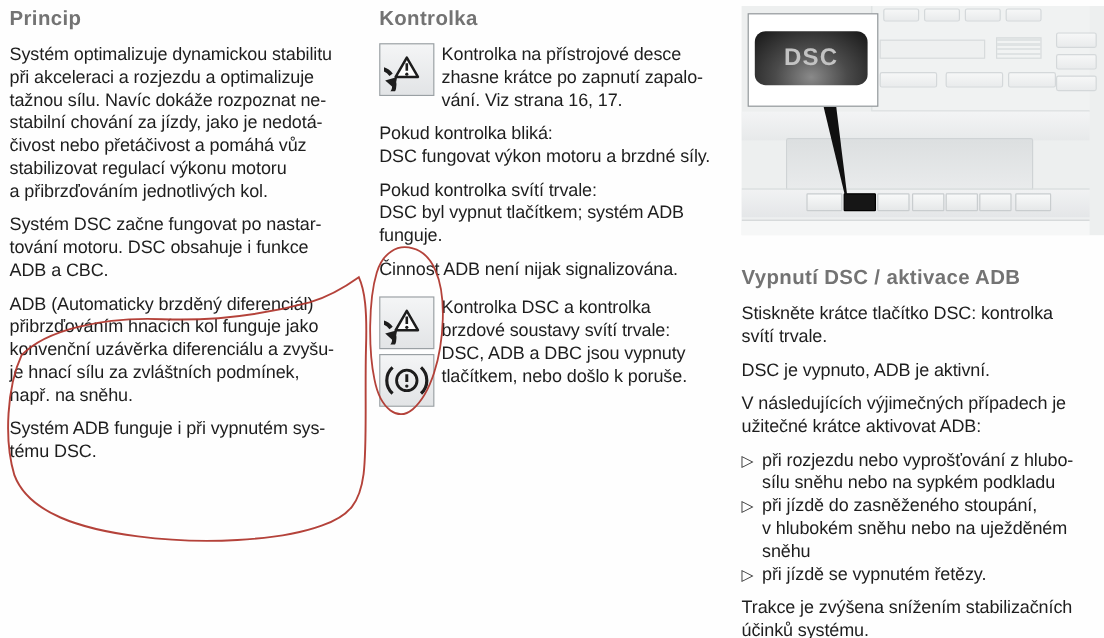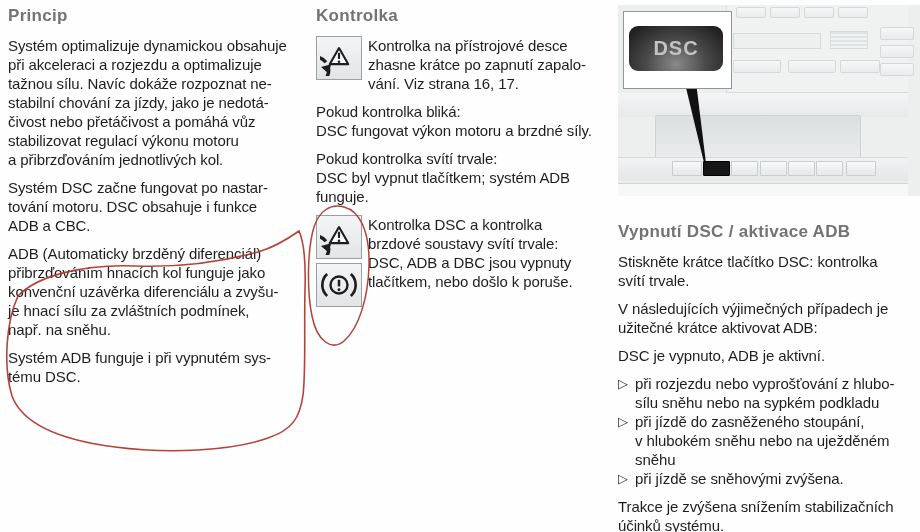--- a/index.html
+++ b/index.html
@@ -71,21 +71,21 @@
   
   .annot{position:absolute; inset:0; z-index:6; pointer-events:none;}
 </style>
 </head>
 <body>
 
 <div class="page">
 
   <div class="col col-left">
     <h2 class="sect">Princip</h2>
-    <p class="body">Systém optimalizuje dynamickou obsahuje
+    <p class="body">Systém optimalizuje dynamickou stabilitu
 při akceleraci a rozjezdu a optimalizuje
 tažnou sílu. Navíc dokáže rozpoznat ne-
 stabilní chování za jízdy, jako je nedotá-
 čivost nebo přetáčivost a pomáhá vůz
 stabilizovat regulací výkonu motoru
 a přibrzďováním jednotlivých kol.</p>
     <p class="body">Systém DSC začne fungovat po nastar-
 tování motoru. DSC obsahuje i funkce
 ADB a CBC.</p>
     <p class="body">ADB (Automaticky brzděný diferenciál)
@@ -113,20 +113,21 @@
       <p class="body" style="margin-bottom:0">Kontrolka na přístrojové desce
 zhasne krátce po zapnutí zapalo-
 vání. Viz strana 16, 17.</p>
     </div>
 
     <p class="body">Pokud kontrolka bliká:
 DSC fungovat výkon motoru a brzdné síly.</p>
     <p class="body">Pokud kontrolka svítí trvale:
 DSC byl vypnut tlačítkem; systém ADB
 funguje.</p>
+    <p class="body" style="margin-bottom:13px">Činnost ADB není nijak signalizována.</p>
 
     <div class="icon-row">
       <span class="lamp-col">
         <span class="lamp-box">
           <svg viewBox="0 0 40 38" aria-hidden="true">
             <path d="M 9 30.5 A 14 14 0 1 1 6.2 23.5" fill="none" stroke="#1d1d1d" stroke-width="3.6"></path>
             <polygon points="1,28.5 11.5,25.5 9.5,36" fill="#1d1d1d"></polygon>
             <path d="M20 8.5 L29.8 25.5 L10.2 25.5 Z" fill="#fdfdfd" stroke="#1d1d1d" stroke-width="2.2" stroke-linejoin="round"></path>
             <line x1="20" y1="13.5" x2="20" y2="20" stroke="#1d1d1d" stroke-width="2.3"></line>
             <circle cx="20" cy="23" r="1.4" fill="#1d1d1d"></circle>
@@ -181,39 +182,39 @@
       <div class="fig-rect callout"></div>
       <div class="dsc-key">
         <span>DSC</span>
       </div>
       <div class="vcode">MV03810CMA</div>
     </div>
 
     <h2 class="sect">Vypnutí DSC / aktivace ADB</h2>
     <p class="body">Stiskněte krátce tlačítko DSC: kontrolka
 svítí trvale.</p>
+    <p class="body">DSC je vypnuto, ADB je aktivní.</p>
     <p class="body">V následujících výjimečných případech je
 užitečné krátce aktivovat ADB:</p>
-    <p class="body">DSC je vypnuto, ADB je aktivní.</p>
 
     <ul class="bullets">
       <li>
         <span class="marker">▷</span>
         <span class="btext">při rozjezdu nebo vyprošťování z hlubo-
 sílu sněhu nebo na sypkém podkladu</span>
       </li>
       <li>
         <span class="marker">▷</span>
         <span class="btext">při jízdě do zasněženého stoupání,
 v hlubokém sněhu nebo na uježděném
 sněhu</span>
       </li>
       <li>
         <span class="marker">▷</span>
-        <span class="btext">při jízdě se sněhovými zvýšena.</span>
+        <span class="btext">při jízdě se vypnutém řetězy.</span>
       </li>
     </ul>
 
     <p class="body">Trakce je zvýšena snížením stabilizačních
 účinků systému.</p>
   </div>
 
   <svg class="annot" width="920" height="532" viewBox="0 0 920 532">
 
     <path d="M 18 296

